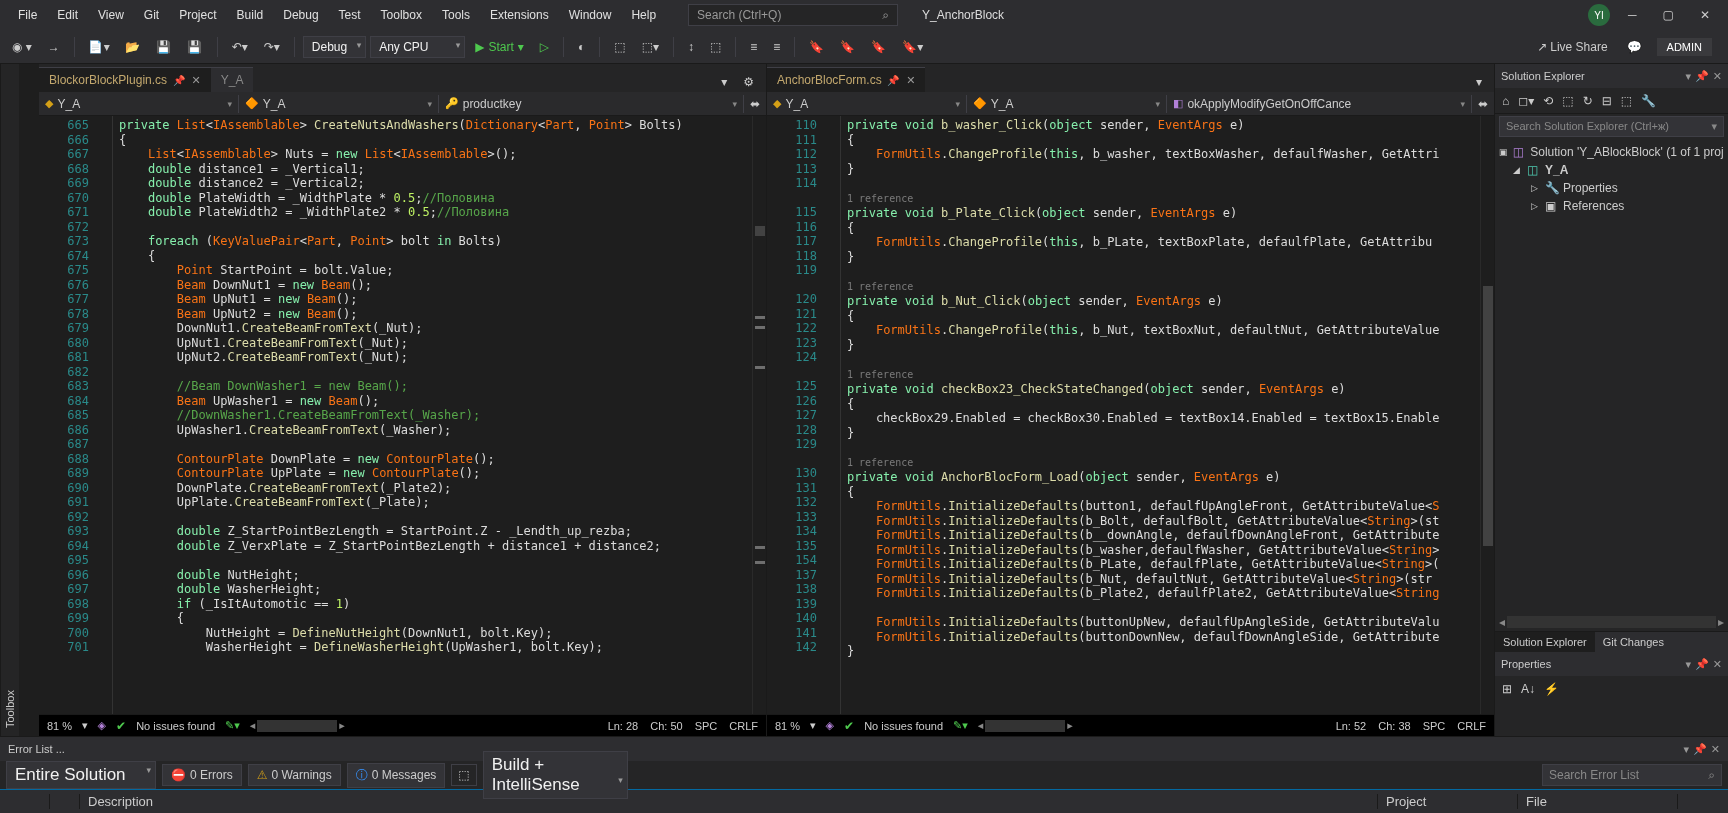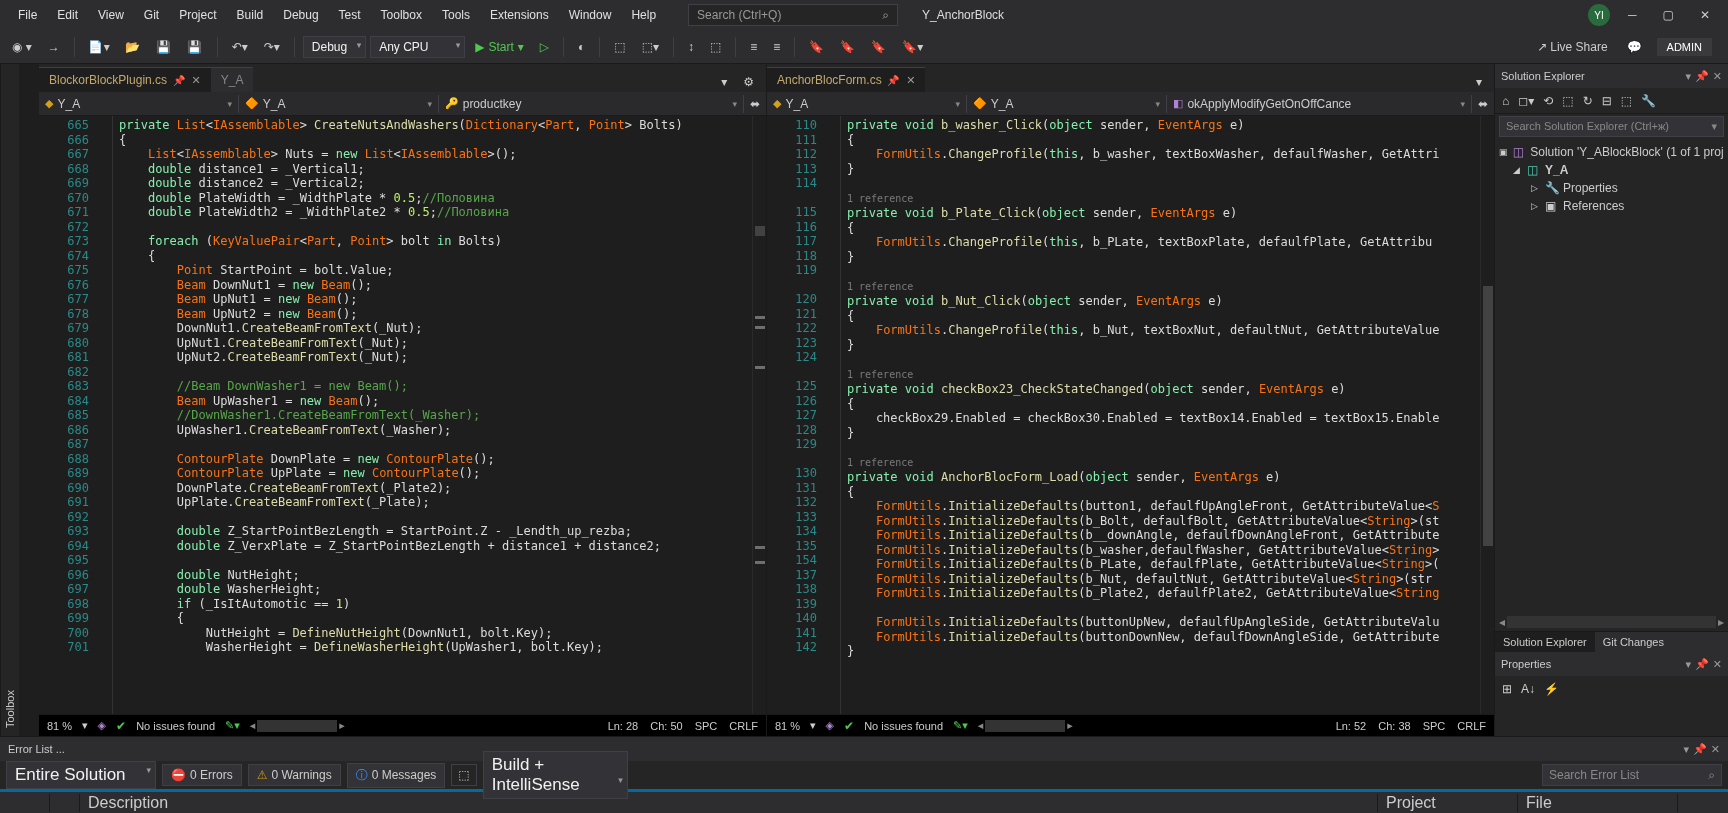--- a/index.html
+++ b/index.html
@@ -241,22 +241,22 @@
   color: #888;
   padding: 3px 6px;
   width: 180px;
   display: flex;
   justify-content: space-between;
 }
 .err-cols {
   display: flex;
   height: 24px;
   background: #2d2d30;
-  border-top: 3px solid #0369a1;
-  font-size: 16px;
+  border-top: 1px solid #0369a1;
+  font-size: 13px;
   align-items: center;
 }
 .err-col { padding: 0 8px; border-right: 1px solid #1a1a1a; }
 .codelens { color: #7a7a7a; font-size: 10px; }
 </style>
 </head>
 <body>
 
 <div class="menubar">
   <div id="menu-container" style="display:flex;">

